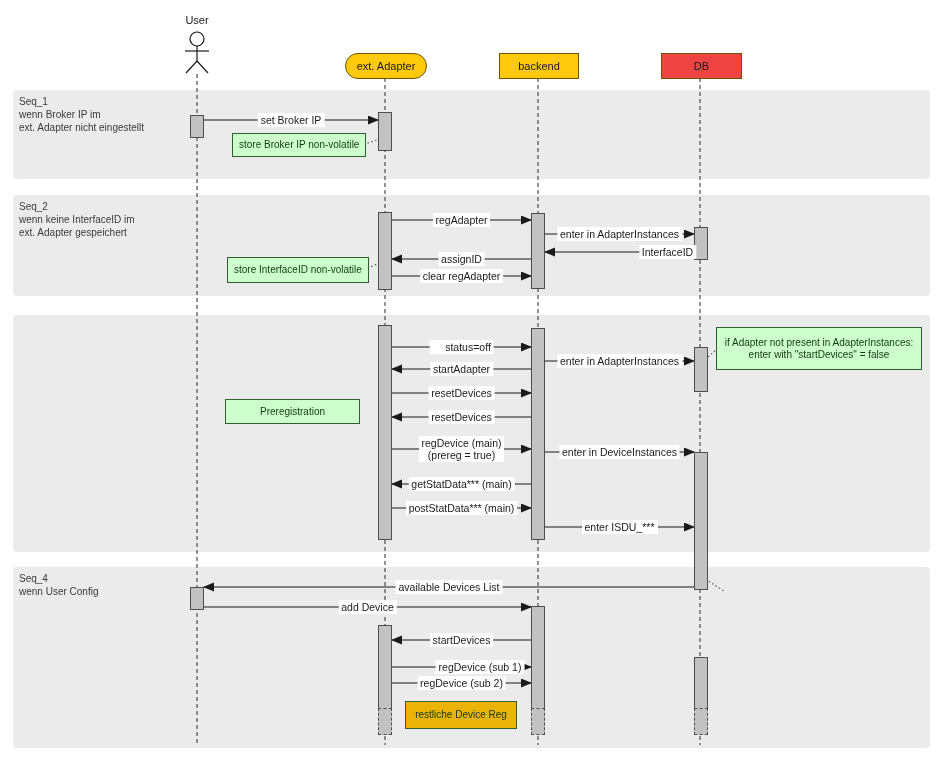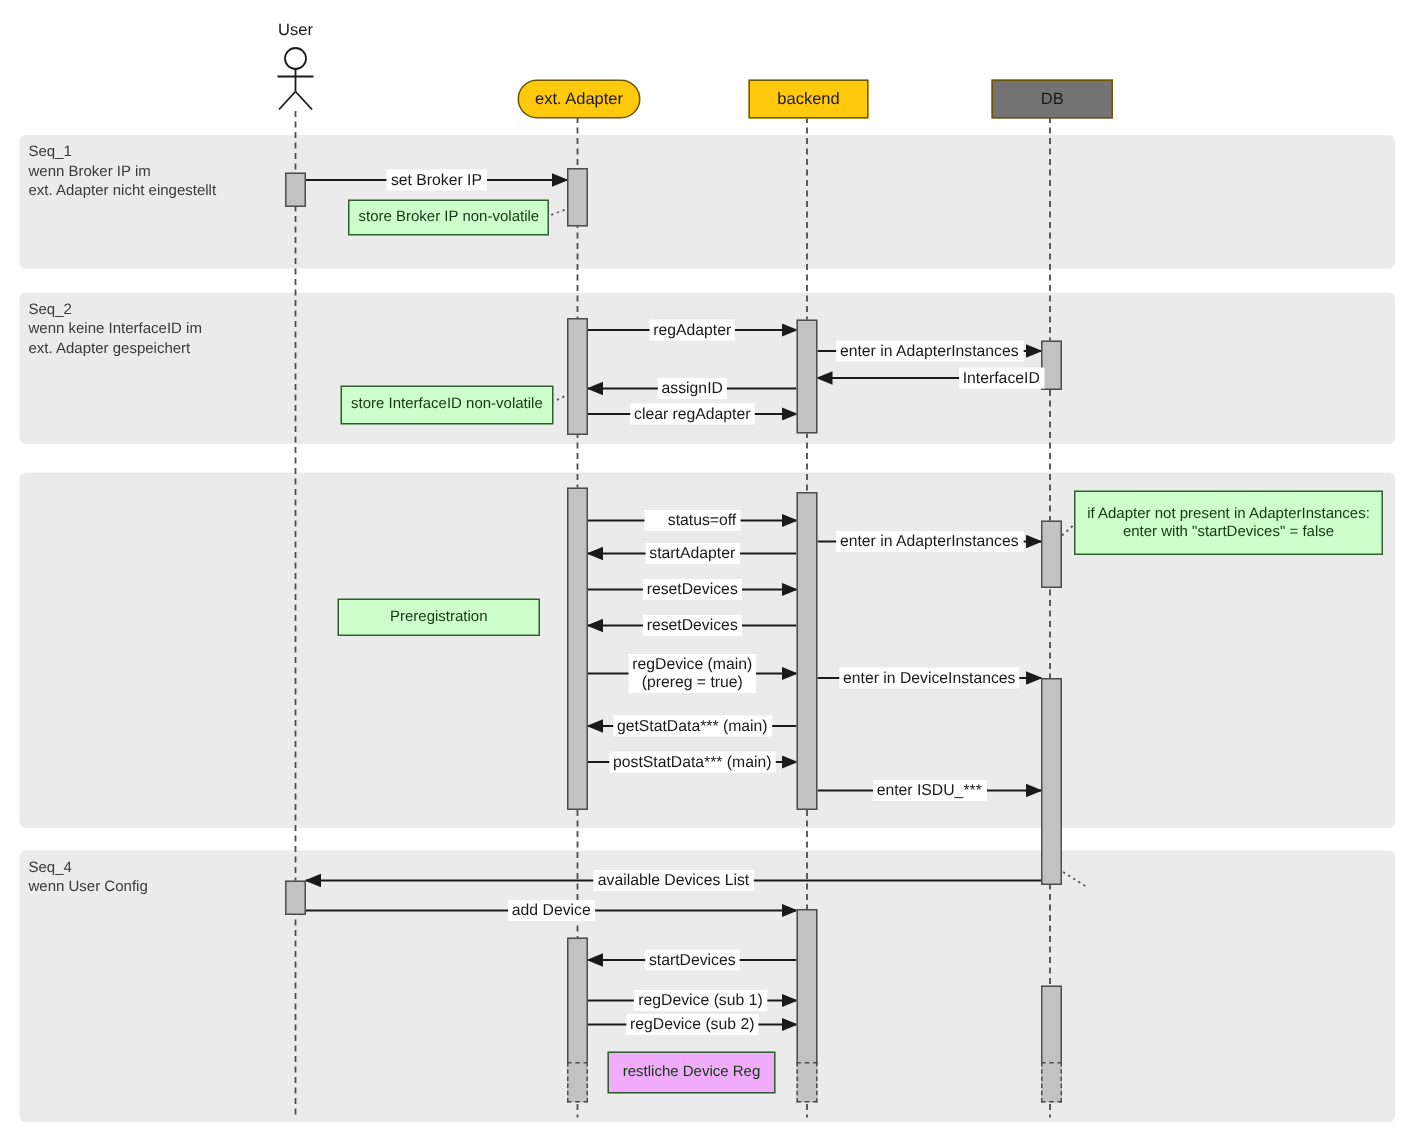--- a/index.html
+++ b/index.html
@@ -96,21 +96,21 @@
     <div class="activation" style="left: 190px; top: 587px; height: 21px; background: rgb(194, 194, 194); border-color: rgb(77, 77, 77);"></div>
     <div class="activation" style="left: 531px; top: 606px; height: 102px; background: rgb(194, 194, 194); border-color: rgb(77, 77, 77);"></div>
     <div class="activation" style="left: 378px; top: 625px; height: 83px; background: rgb(194, 194, 194); border-color: rgb(77, 77, 77);"></div>
     <div class="activation" style="left: 694px; top: 657px; height: 51px; background: rgb(194, 194, 194); border-color: rgb(77, 77, 77);"></div>
     <div class="continuation" style="left: 378px; top: 708px; height: 25px; background: rgb(194, 194, 194);"></div>
     <div class="continuation" style="left: 531px; top: 708px; height: 25px; background: rgb(194, 194, 194);"></div>
     <div class="continuation" style="left: 694px; top: 708px; height: 25px; background: rgb(194, 194, 194);"></div>
     <div class="user-label" style="left: 197px; top: 14px;">User</div>
     <div class="actor-box" style="left: 345px; top: 53px; width: 80px; background: rgb(255, 201, 14); border-color: rgb(107, 85, 0); border-radius: 13px;">ext. Adapter</div>
     <div class="actor-box" style="left: 499px; top: 53px; width: 78px; background: rgb(255, 201, 14); border-color: rgb(107, 85, 0);">backend</div>
-    <div class="actor-box" style="left: 661px; top: 53px; width: 79px; background: #737373; border-color: rgb(107, 85, 0);">DB</div>
+    <div class="actor-box" style="left: 661px; top: 53px; width: 79px; background: #ef4444; border-color: rgb(107, 85, 0);">DB</div>
     <div class="msg-label" style="left: 291px; top: 120px;">
       <div>set Broker IP</div>
     </div>
     <div class="msg-label" style="left: 461.5px; top: 220px;">
       <div>regAdapter</div>
     </div>
     <div class="msg-label" style="left: 619.5px; top: 234px;">
       <div>enter in AdapterInstances</div>
     </div>
     <div class="msg-label" style="left: 619.5px; top: 252px; margin-left: 48px;">
@@ -155,35 +155,35 @@
     </div>
     <div class="msg-label" style="left: 449px; top: 587px;">
       <div>available Devices List</div>
     </div>
     <div class="msg-label" style="left: 367.5px; top: 607px;">
       <div>add Device</div>
     </div>
     <div class="msg-label" style="left: 461.5px; top: 640px;">
       <div>startDevices</div>
     </div>
-    <div class="msg-label" style="left: 467px; top: 667px;">
+    <div class="msg-label" style="left: 480px; top: 667px;">
       <div>regDevice (sub 1)</div>
     </div>
     <div class="msg-label" style="left: 461.5px; top: 683px;">
       <div>regDevice (sub 2)</div>
     </div>
     <div class="note" style="left: 232px; top: 133px; width: 128px; height: 24px; background: rgb(204, 255, 204); border-color: rgb(47, 95, 47);">
       <div>store Broker IP non-volatile</div>
     </div>
     <div class="note" style="left: 225px; top: 399px; width: 135px; height: 25px; background: rgb(204, 255, 204); border-color: rgb(47, 95, 47);">
       <div>Preregistration</div>
     </div>
     <div class="note" style="left: 227px; top: 257px; width: 138px; height: 26px; background: rgb(204, 255, 204); border-color: rgb(47, 95, 47);">
       <div>store InterfaceID non-volatile</div>
     </div>
     <div class="note" style="left: 716px; top: 327px; width: 206px; height: 43px; background: rgb(204, 255, 204); border-color: rgb(47, 95, 47);">
       <div>if Adapter not present in AdapterInstances:</div>
       <div>enter with "startDevices" = false</div>
     </div>
-    <div class="note" style="left: 405px; top: 701px; width: 112px; height: 28px; background: #f0abfc; border-color: rgb(47, 95, 47);">
+    <div class="note" style="left: 405px; top: 701px; width: 112px; height: 28px; background: #eab308; border-color: rgb(47, 95, 47);">
       <div>restliche Device Reg</div>
     </div>
   </div>
 
 </body></html>

